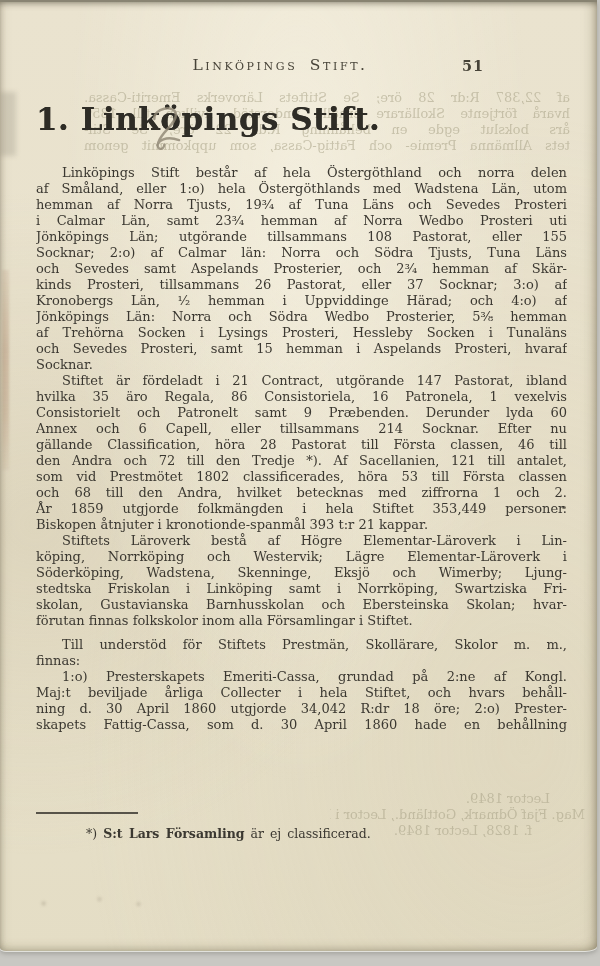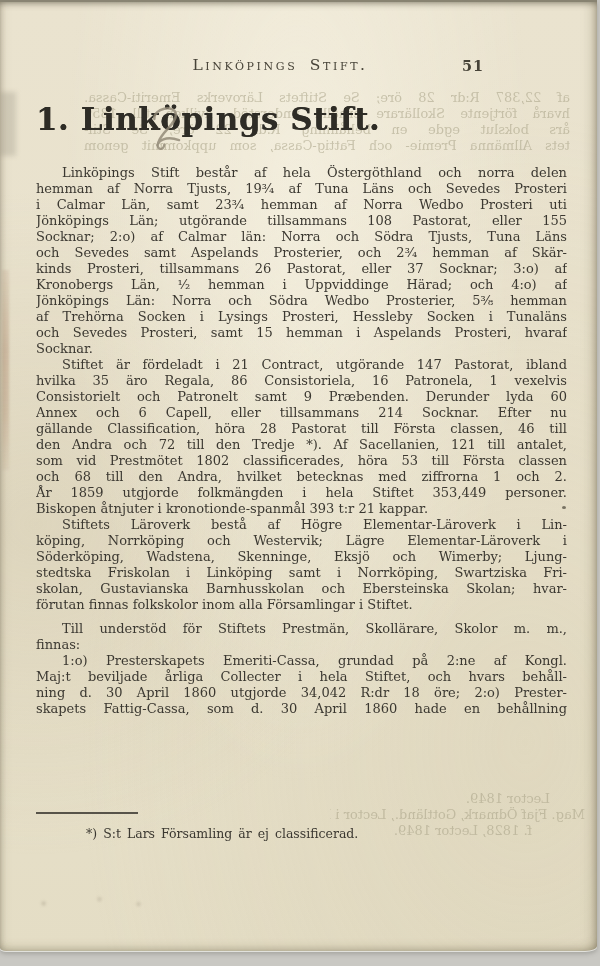--- a/index.html
+++ b/index.html
@@ -70,21 +70,21 @@
     font-size:13px;line-height:16px;color:var(--ink);
   }
   .line{text-align:justify;text-align-last:justify;height:16px;overflow:hidden;}
   .line.first{text-indent:26px;}
   .line.flush{text-align-last:left;}
   .paragraph.p4{margin-top:8px;}
   .paragraph.p5{}
   
   .footnote-rule{position:absolute;left:36px;top:810px;width:102px;height:2px;background:#575349;}
   .footnote{position:absolute;left:86px;top:824px;font-size:12.5px;color:var(--ink);word-spacing:2px;}
-  .fn-lead{font-weight:400;}
+  .fn-lead{font-weight:700;}
 </style>
 </head>
 <body>
 
 <div class="paper">
 
   <div id="bleed-layer">
       <div class="bleed wide" style="left: 84px; top: 88px; width: 486px;">af 22,387 R:dr 28 öre; Se Stiftets Läroverks Emeriti-Cassa.</div>
       <div class="bleed wide" style="left: 84px; top: 104px; width: 486px;">hvarå förtjente Skollärare erhålla understöd, hvilken till 1859</div>
       <div class="bleed wide" style="left: 84px; top: 120px; width: 486px;">års bokslut egde en behållning R:dr 22 öre; Se Stif-</div>
@@ -109,20 +109,21 @@
   </div>
 
   <svg class="pencil" viewBox="0 0 32 46">
     <path d="M6 13 C6 3 27 1 27 11 C27 20 11 26 7 36 C13 31.5 20 32.5 27 36" fill="none" stroke="#8f8674" stroke-width="2.4" stroke-linecap="round"></path>
     <path d="M7 36 C3.5 42.5 11 45 12.5 38.5" fill="none" stroke="#8f8674" stroke-width="2.2" stroke-linecap="round"></path>
   </svg>
 
   <div id="body-text" class="body-text">
       <div class="paragraph p1">
         <div class="line first">Linköpings Stift består af hela Östergöthland och norra delen</div>
+        <div class="line">af Småland, eller 1:o) hela Östergöthlands med Wadstena Län, utom</div>
         <div class="line">hemman af Norra Tjusts, 19³⁄₄ af Tuna Läns och Sevedes Prosteri</div>
         <div class="line">i Calmar Län, samt 23³⁄₄ hemman af Norra Wedbo Prosteri uti</div>
         <div class="line">Jönköpings Län; utgörande tillsammans 108 Pastorat, eller 155</div>
         <div class="line">Socknar; 2:o) af Calmar län: Norra och Södra Tjusts, Tuna Läns</div>
         <div class="line">och Sevedes samt Aspelands Prosterier, och 2³⁄₄ hemman af Skär-</div>
         <div class="line">kinds Prosteri, tillsammans 26 Pastorat, eller 37 Socknar; 3:o) af</div>
         <div class="line">Kronobergs Län, ¹⁄₂ hemman i Uppviddinge Härad; och 4:o) af</div>
         <div class="line">Jönköpings Län: Norra och Södra Wedbo Prosterier, 5³⁄₈ hemman</div>
         <div class="line">af Trehörna Socken i Lysings Prosteri, Hessleby Socken i Tunaläns</div>
         <div class="line">och Sevedes Prosteri, samt 15 hemman i Aspelands Prosteri, hvaraf</div>

